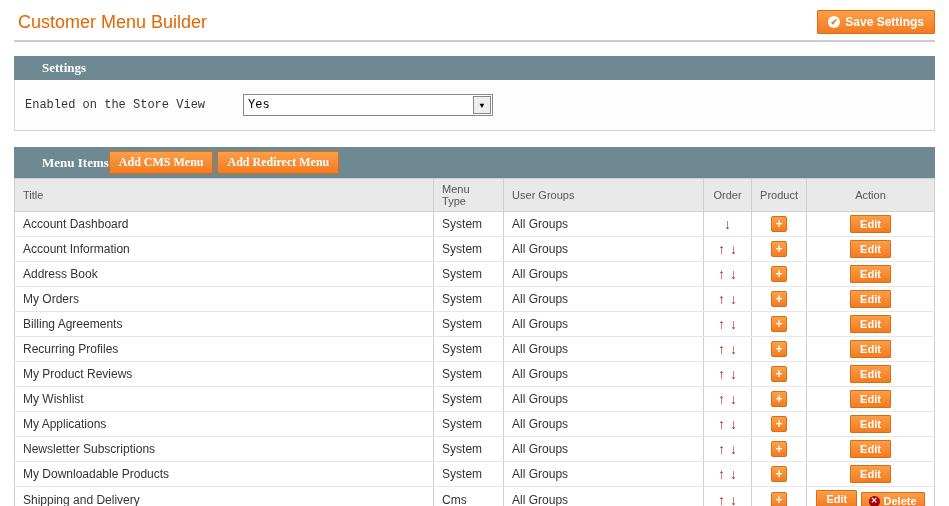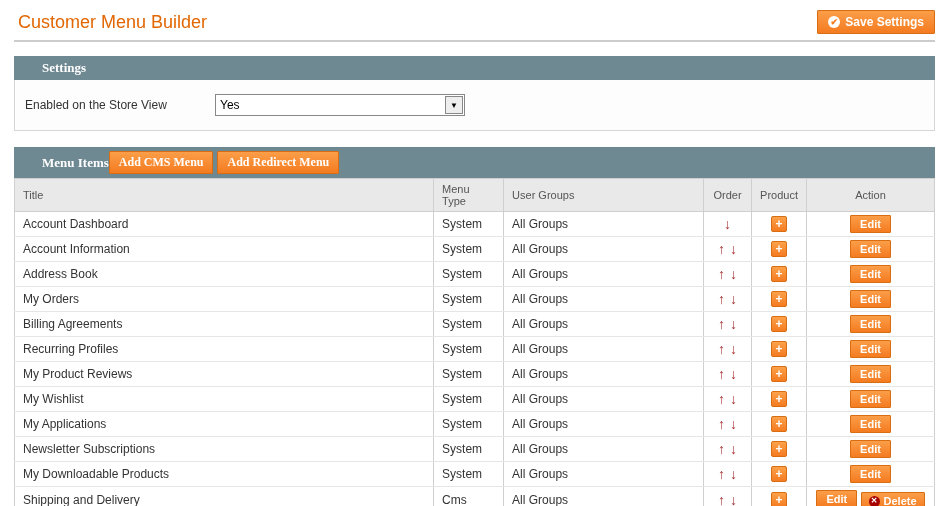--- a/index.html
+++ b/index.html
@@ -106,37 +106,39 @@
   }
   .section-bar .right-buttons { display:flex; gap:4px; }
   .settings-body {
     background: #fdfdfd;
     border: 1px solid #d6d6d6;
     border-top: none;
     padding: 14px 10px;
     margin-bottom: 16px;
     display:flex;
     align-items:center;
+    font-family:Liberation Mono, monospace;
   }
   .field-label {
     width: 190px;
     font-size: 12px;
     color: #333;
   }
   .select {
     width: 250px;
     height: 22px;
     border: 1px solid #888;
     background: #fff;
     font-family: inherit;
     font-size: 12px;
     padding: 0 4px;
     appearance: none;
     -webkit-appearance: none;
     position: relative;
+    margin-left: 28px;
   }
   .select-wrap { position: relative; display:inline-block; }
   .select-arrow {
     position:absolute; right:2px; top:2px; bottom:2px; width:18px;
     background:#eee; border:1px solid #888;
     display:flex; align-items:center; justify-content:center;
     pointer-events:none;
   }
   .select-arrow::after { content:"▼"; font-size:8px; color:#000; }
 

